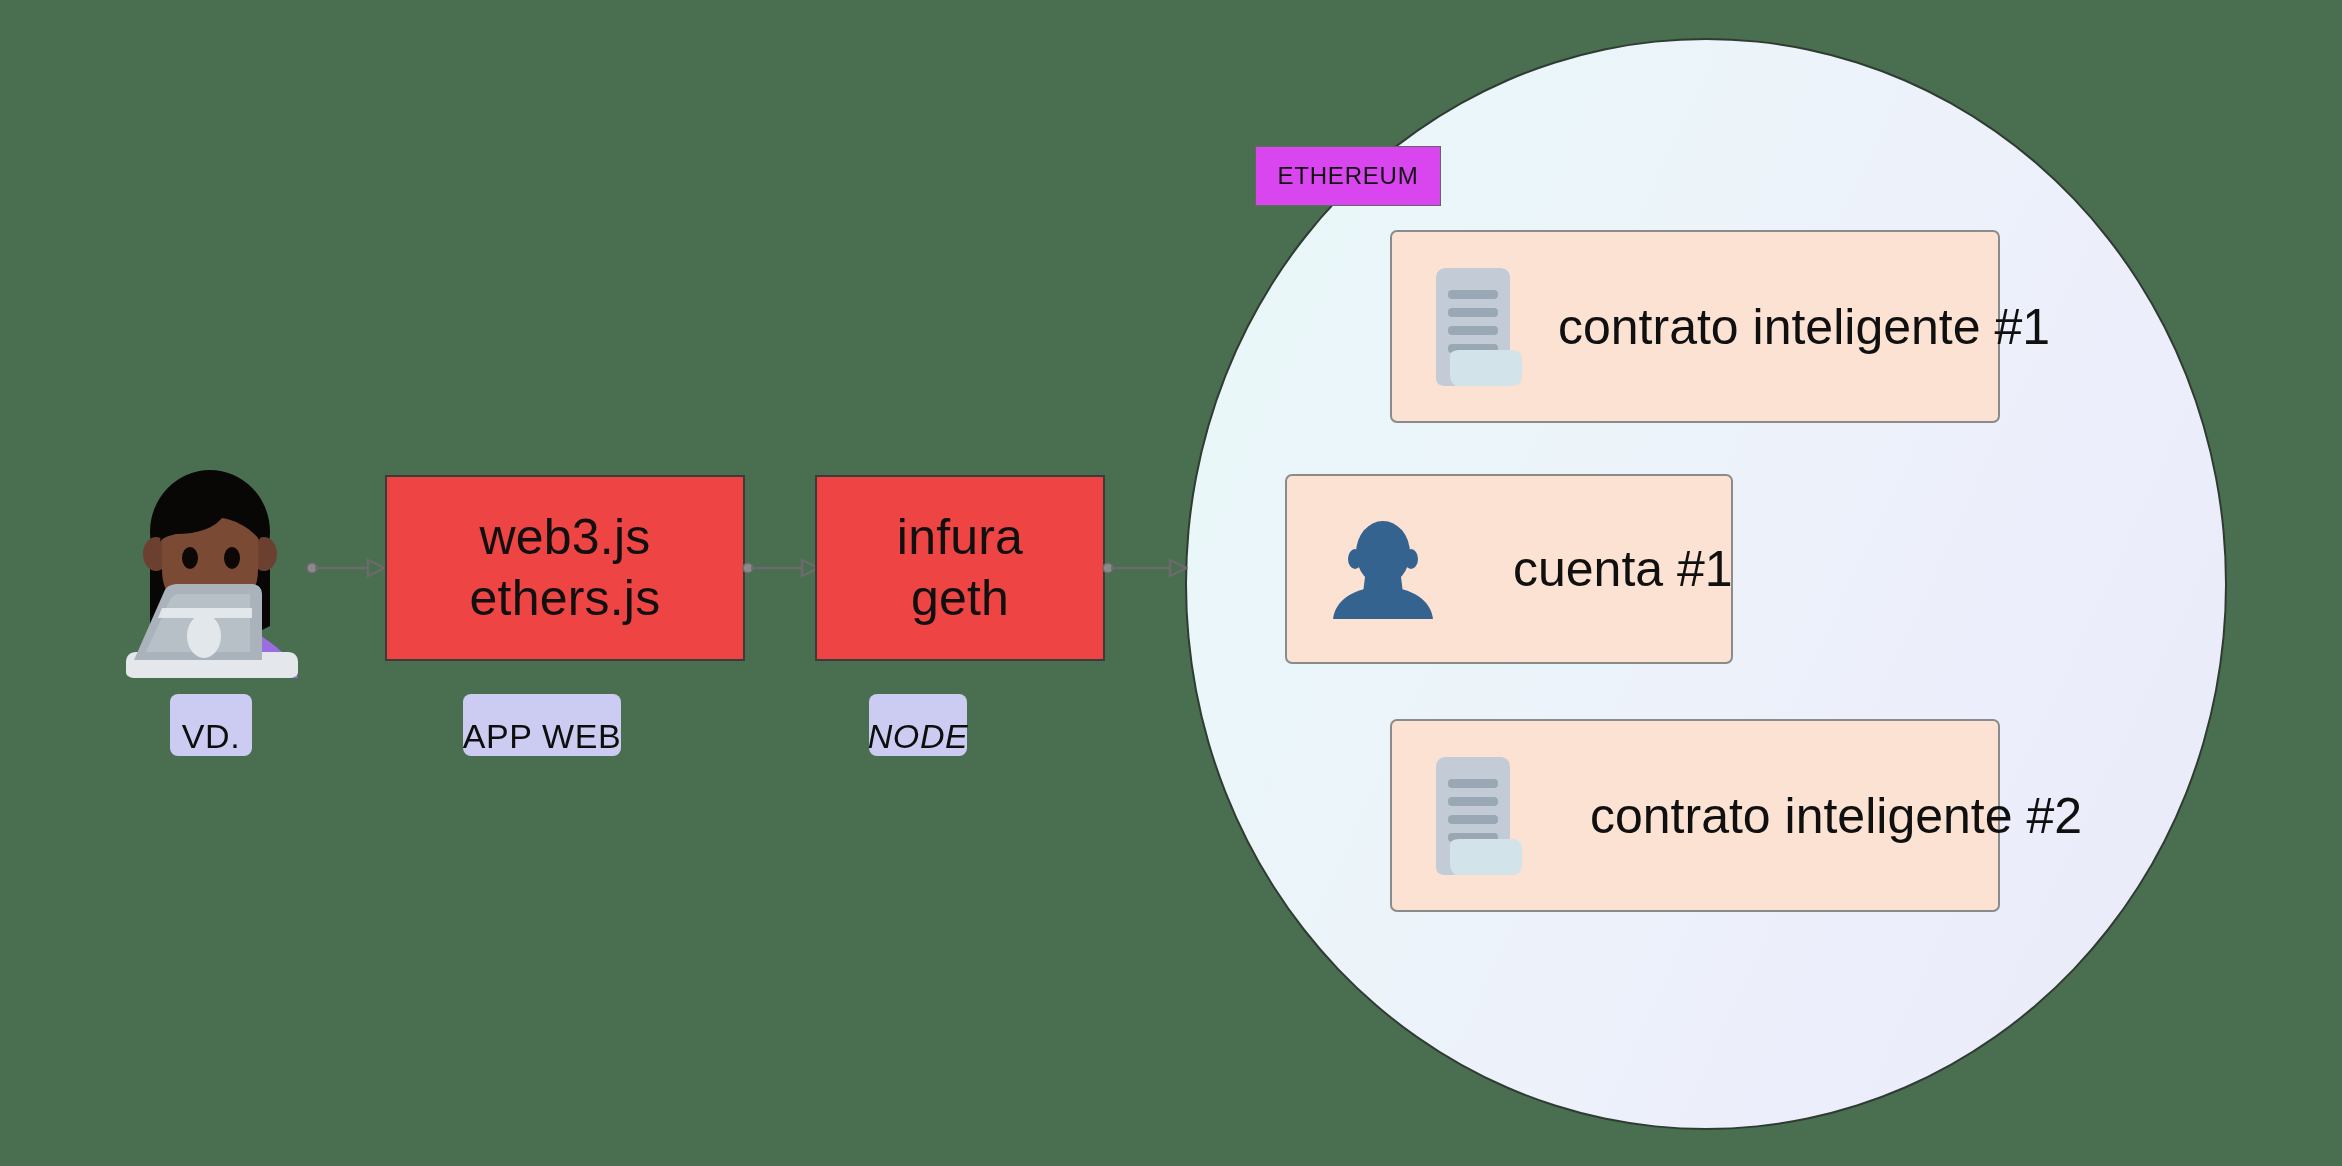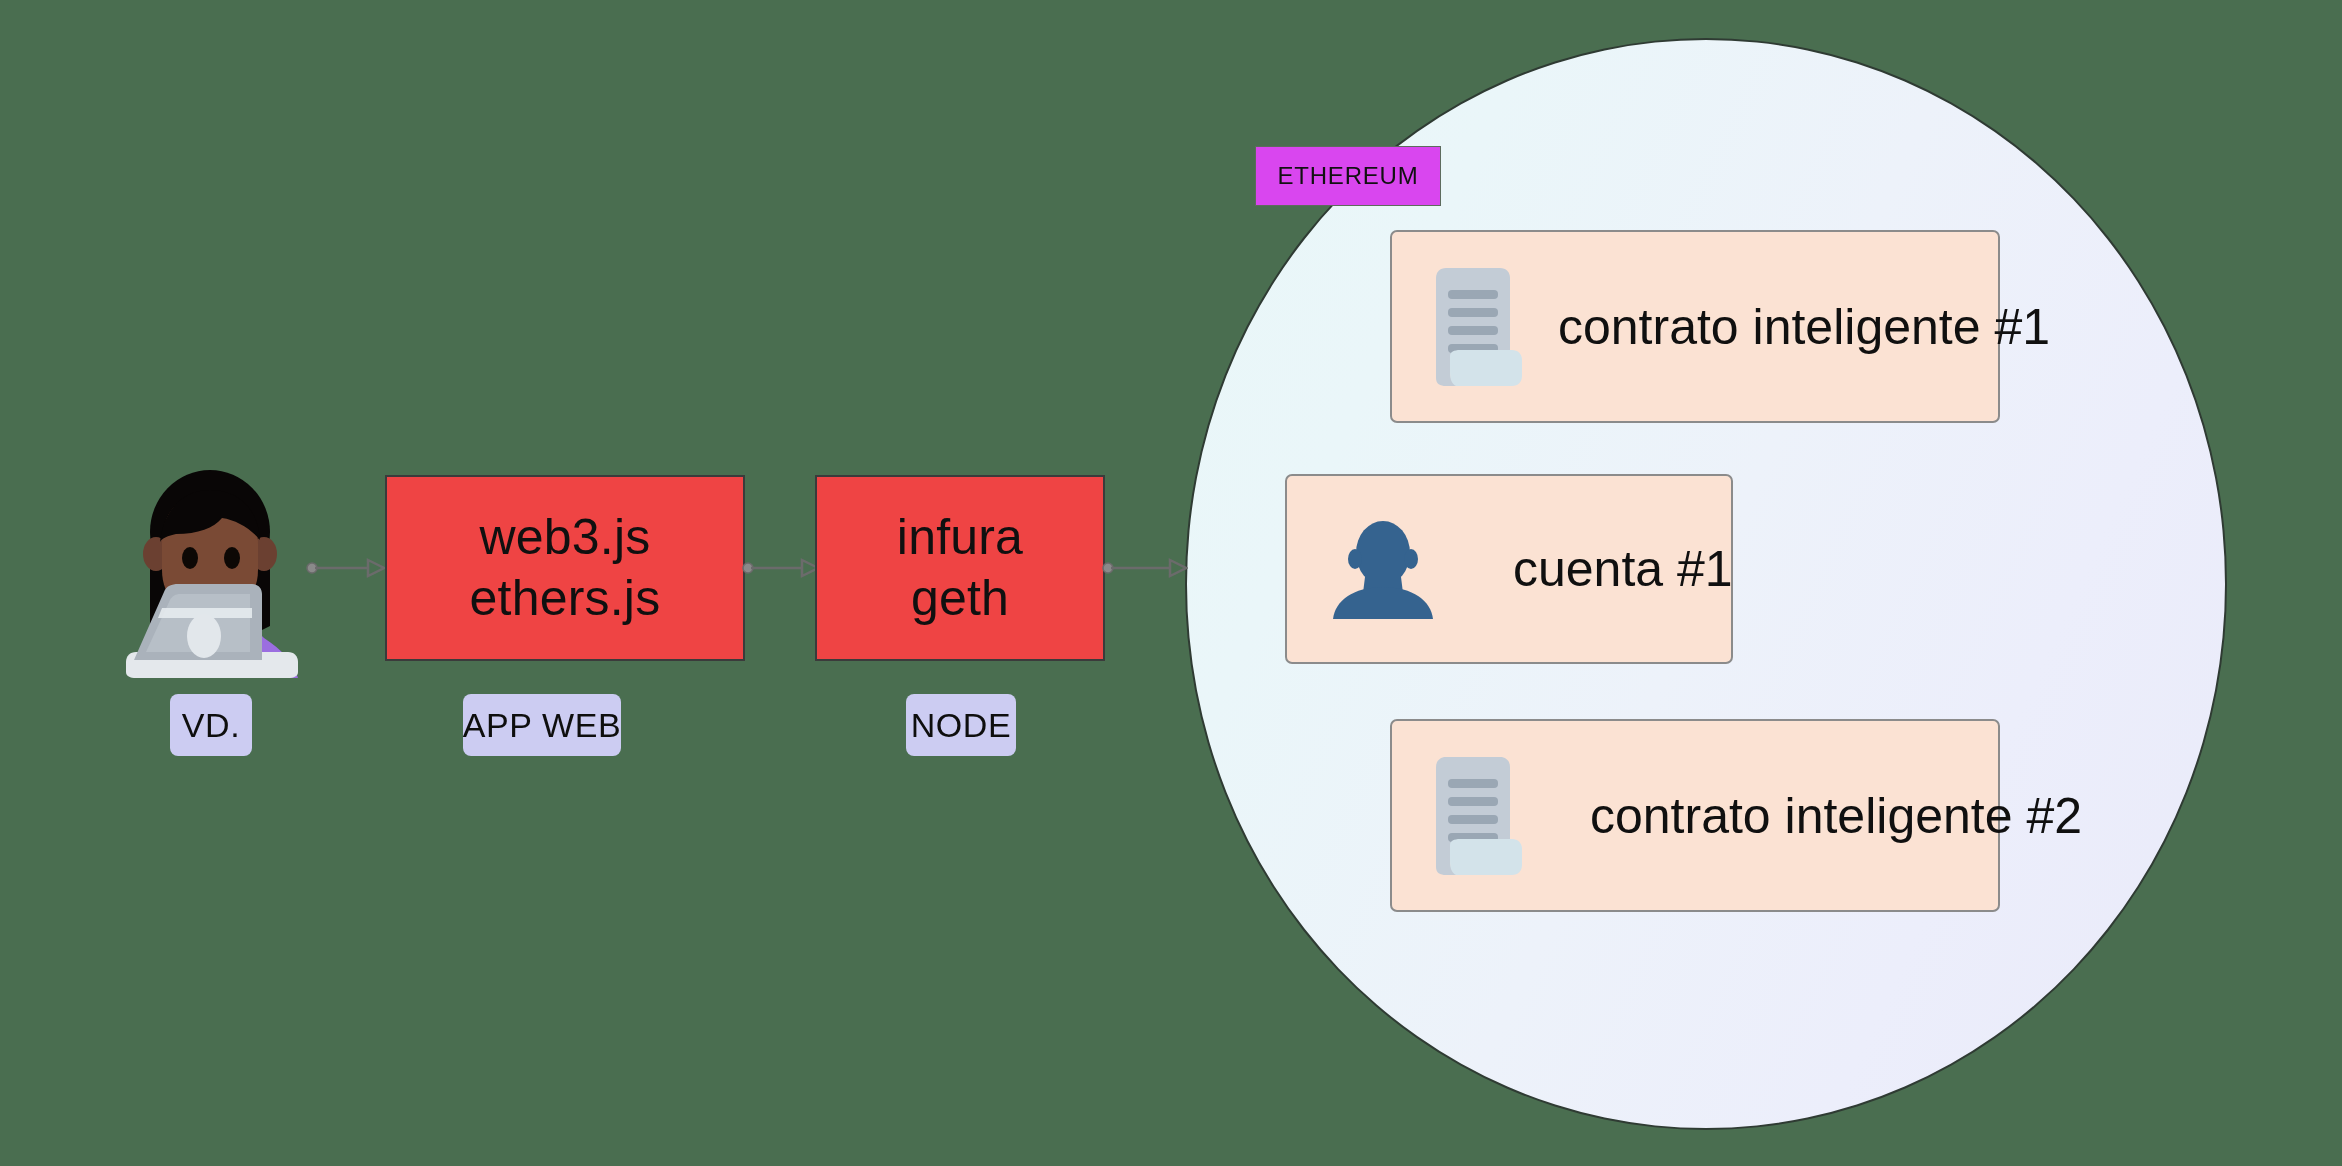--- a/index.html
+++ b/index.html
@@ -67,21 +67,21 @@
   }
   .card .card-label { padding-left: 34px; }
 
   
   .tag {
     position: absolute;
     background: #ccccf2;
     border-radius: 8px;
     box-sizing: border-box;
     display: flex;
-    align-items: center;
+    align-items: flex-end;
     justify-content: center;
     color: #0e0e0e;
     font-size: 34px;
     letter-spacing: .6px;
     white-space: nowrap;
     height: 62px;
   }
 
   
   .eth-tag {
@@ -191,21 +191,21 @@
       <line x1="9" y1="13" x2="60" y2="13" stroke="#6b6b6b" stroke-width="2.5"></line>
       <path d="M60 5 L76 13 L60 21 Z" fill="none" stroke="#6b6b6b" stroke-width="2.5"></path>
     </svg>
   </div>
 
   <div class="pbox" style="left:815px; top:475px; width:290px; height:186px;">
     <span>infura</span>
     <span>geth</span>
   </div>
 
-  <div class="tag" style="left:906px; top:694px; width:110px;">
+  <div class="tag" style="left:869px; top:694px; width:98px;font-style:italic;">
     <span>NODE</span>
   </div>
 
   <div class="arrow" style="left:1102px; top:555px; width:86px;">
     <svg viewBox="0 0 86 26" width="86" height="26">
       <circle cx="6" cy="13" r="5" fill="#8a8a8a" stroke="#6b6b6b" stroke-width="1.5"></circle>
       <line x1="9" y1="13" x2="68" y2="13" stroke="#6b6b6b" stroke-width="2.5"></line>
       <path d="M68 5 L84 13 L68 21 Z" fill="none" stroke="#6b6b6b" stroke-width="2.5"></path>
     </svg>
   </div>

